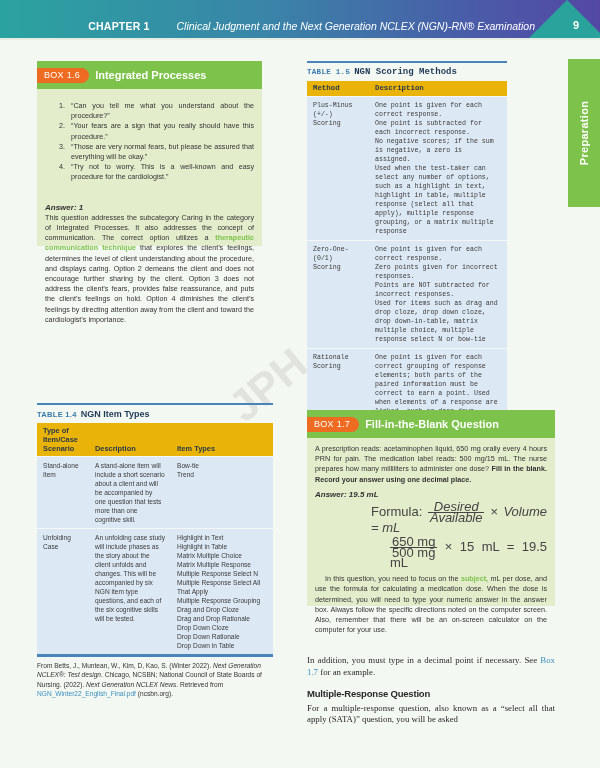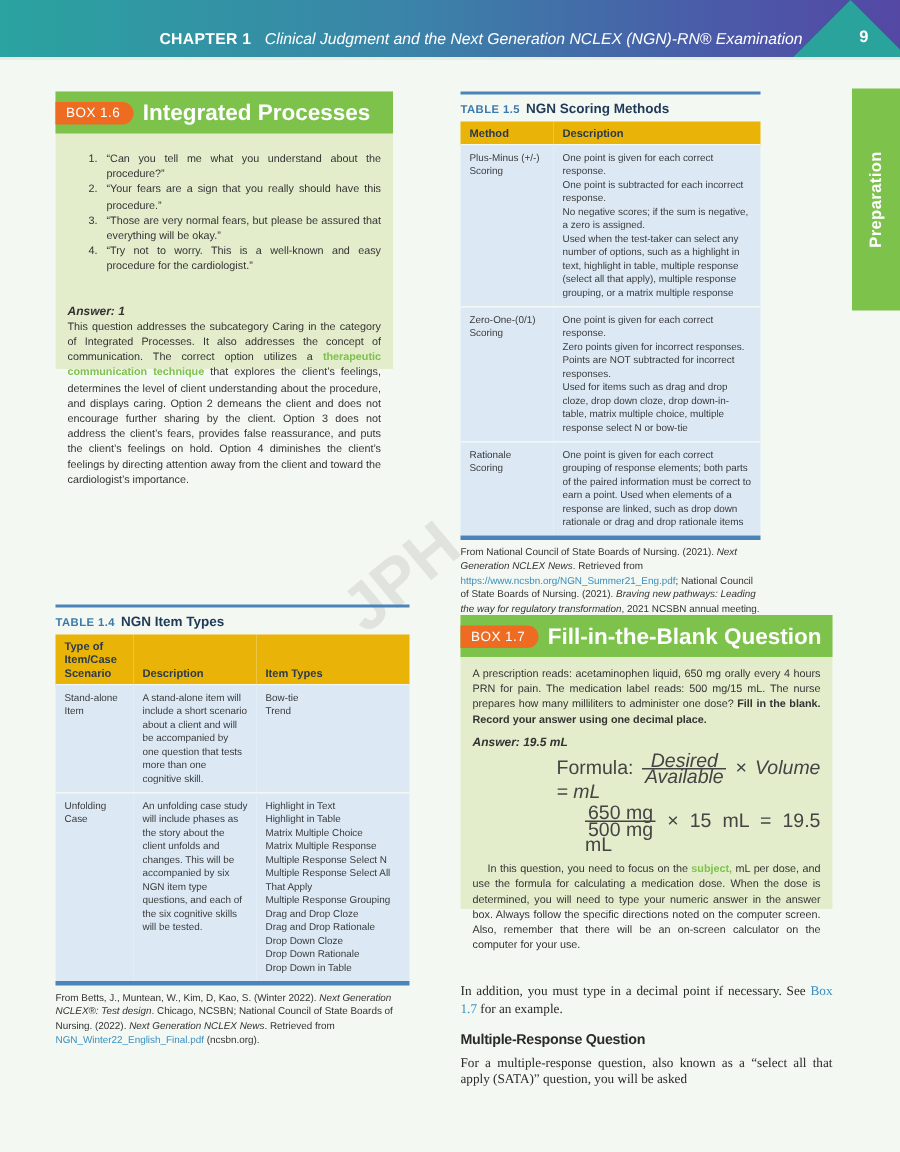--- a/index.html
+++ b/index.html
@@ -3,35 +3,35 @@
 <meta charset="utf-8">
 <style>
   * { box-sizing: border-box; margin: 0; padding: 0; }
   html, body { width: 600px; height: 768px; overflow: hidden; }
   body { background: #f4f8f2; font-family: "Liberation Sans", sans-serif; color: #2a2a2a; position: relative; }
 
   .header { position: absolute; left: 0; top: 0; width: 600px; height: 38px;
     background: linear-gradient(90deg, #2aa3a0 0%, #3a84a8 45%, #4a5aa8 80%, #5448a4 100%); overflow: hidden; }
   .header .chap { position: absolute; right: 65px; top: 20px; font-size: 10.5px; color: #fff; white-space: nowrap; }
   .header .chap b { font-weight: bold; margin-right: 6px; letter-spacing: 0.2px; }
-  .header .chap i { font-style: italic; }
+  .header .chap i { font-style: italic; margin-left: 18px; }
   .header .tri { position: absolute; right: 0; top: 0; width: 0; height: 0;
     border-left: 38px solid transparent; border-right: 38px solid transparent; border-bottom: 38px solid #2aa39c; right: -5px; }
   .header .pg { position: absolute; right: 21px; top: 19px; color: #fff; font-weight: bold; font-size: 11px; }
   .header-line { position: absolute; left: 0; top: 38px; width: 600px; height: 2px; background: #e8ede4; }
 
   .side-tab { position: absolute; left: 568px; top: 59px; width: 32px; height: 148px; background: #7dc24a; }
   .side-tab span { position: absolute; left: 50%; top: 50%; transform: translate(-50%,-50%) rotate(-90deg);
     color: #fff; font-weight: bold; font-size: 11px; white-space: nowrap; letter-spacing: 0.3px; }
 
   .box { position: absolute; background: #e3edcc; }
   .box-head { height: 28px; background: #7dc24a; position: relative; display: flex; align-items: center; }
   .box-num { background: #ee6b22; color: #fff; font-size: 9px; padding: 0 9px 0 7px; height: 15px; line-height: 15px;
     border-radius: 0 8px 8px 0; font-weight: normal; letter-spacing: 0.3px; }
-  .box-title { color: #fff; font-size: 15px; font-weight: bold; margin-left: 6px; }
+  .box-title { color: #fff; font-size: 11px; font-weight: bold; margin-left: 6px; }
   .box-body { padding: 6px 8px 6px 8px; font-size: 7.2px; line-height: 10.2px; text-align: justify; color: #333; }
   .box-body ol { margin: 6px 0 6px 0; padding-left: 22px; }
   .box-body ol li { padding-left: 4px; margin-bottom: 0; }
   .ans { font-weight: bold; font-style: italic; font-size: 8px; margin-top: 20px; }
   .green { color: #7dc24a; font-weight: bold; }
   .tab-link { color: #3a8fc0; }
 
   .tbl-wrap { position: absolute; }
   .tbl-topline { height: 2px; background: #4a84b8; }
   .tbl-title { font-size: 8.5px; padding: 4px 0 4px 0; color: #2a5a88; }
@@ -83,21 +83,21 @@
       <li>“Can you tell me what you understand about the procedure?”</li>
       <li>“Your fears are a sign that you really should have this procedure.”</li>
       <li>“Those are very normal fears, but please be assured that everything will be okay.”</li>
       <li>“Try not to worry. This is a well-known and easy procedure for the cardiologist.”</li>
     </ol>
     <div class="ans">Answer: 1</div>
     <p><span>This question addresses the subcategory Caring in the category of Integrated Processes. It also addresses the concept of communication. The correct option utilizes a </span><span class="green">therapeutic communication technique</span><span> that explores the client’s feelings, determines the level of client understanding about the procedure, and displays caring. Option 2 demeans the client and does not encourage further sharing by the client. Option 3 does not address the client’s fears, provides false reassurance, and puts the client’s feelings on hold. Option 4 diminishes the client’s feelings by directing attention away from the client and toward the cardiologist’s importance.</span></p>
   </div>
 </div>
 
-<div class="tbl-wrap" style="left:307px; top:61px; width:200px;">
+<div class="tbl-wrap" style="left:307px; top:61px; width:200px;font-family:Liberation Mono, monospace;">
   <div class="tbl-topline"></div>
   <div class="tbl-title">
     <b class="lbl">TABLE 1.5</b><b class="nm">NGN Scoring Methods</b>
   </div>
   <table>
     <thead>
         <tr>
       <th style="width:62px">Method</th>
       <th>Description</th>
     </tr>

